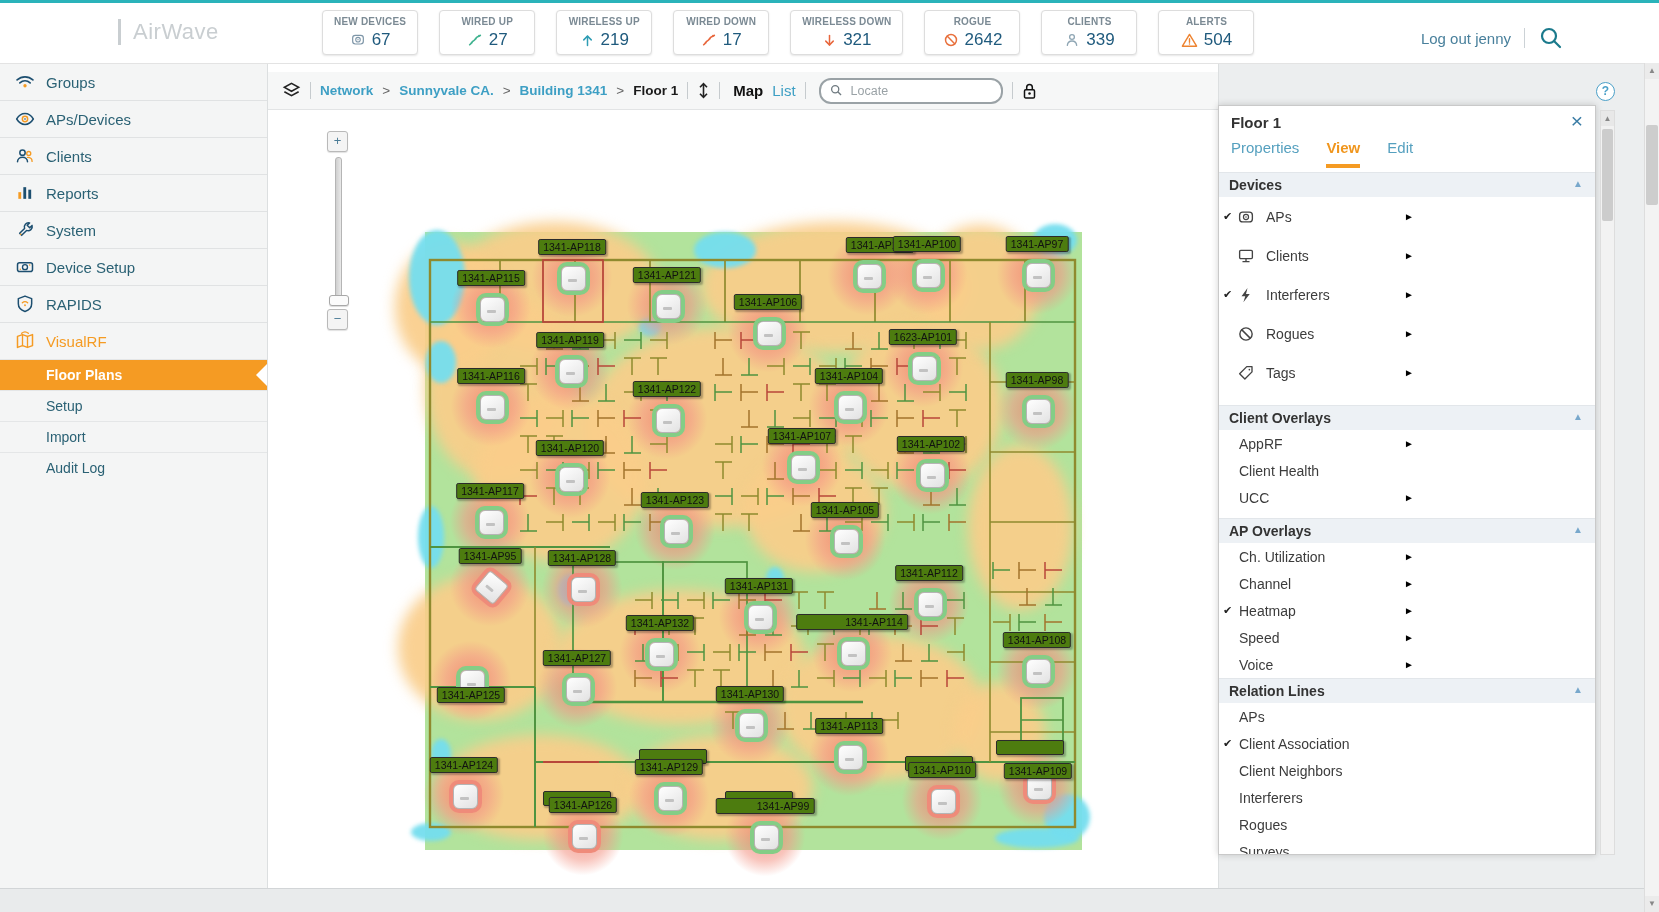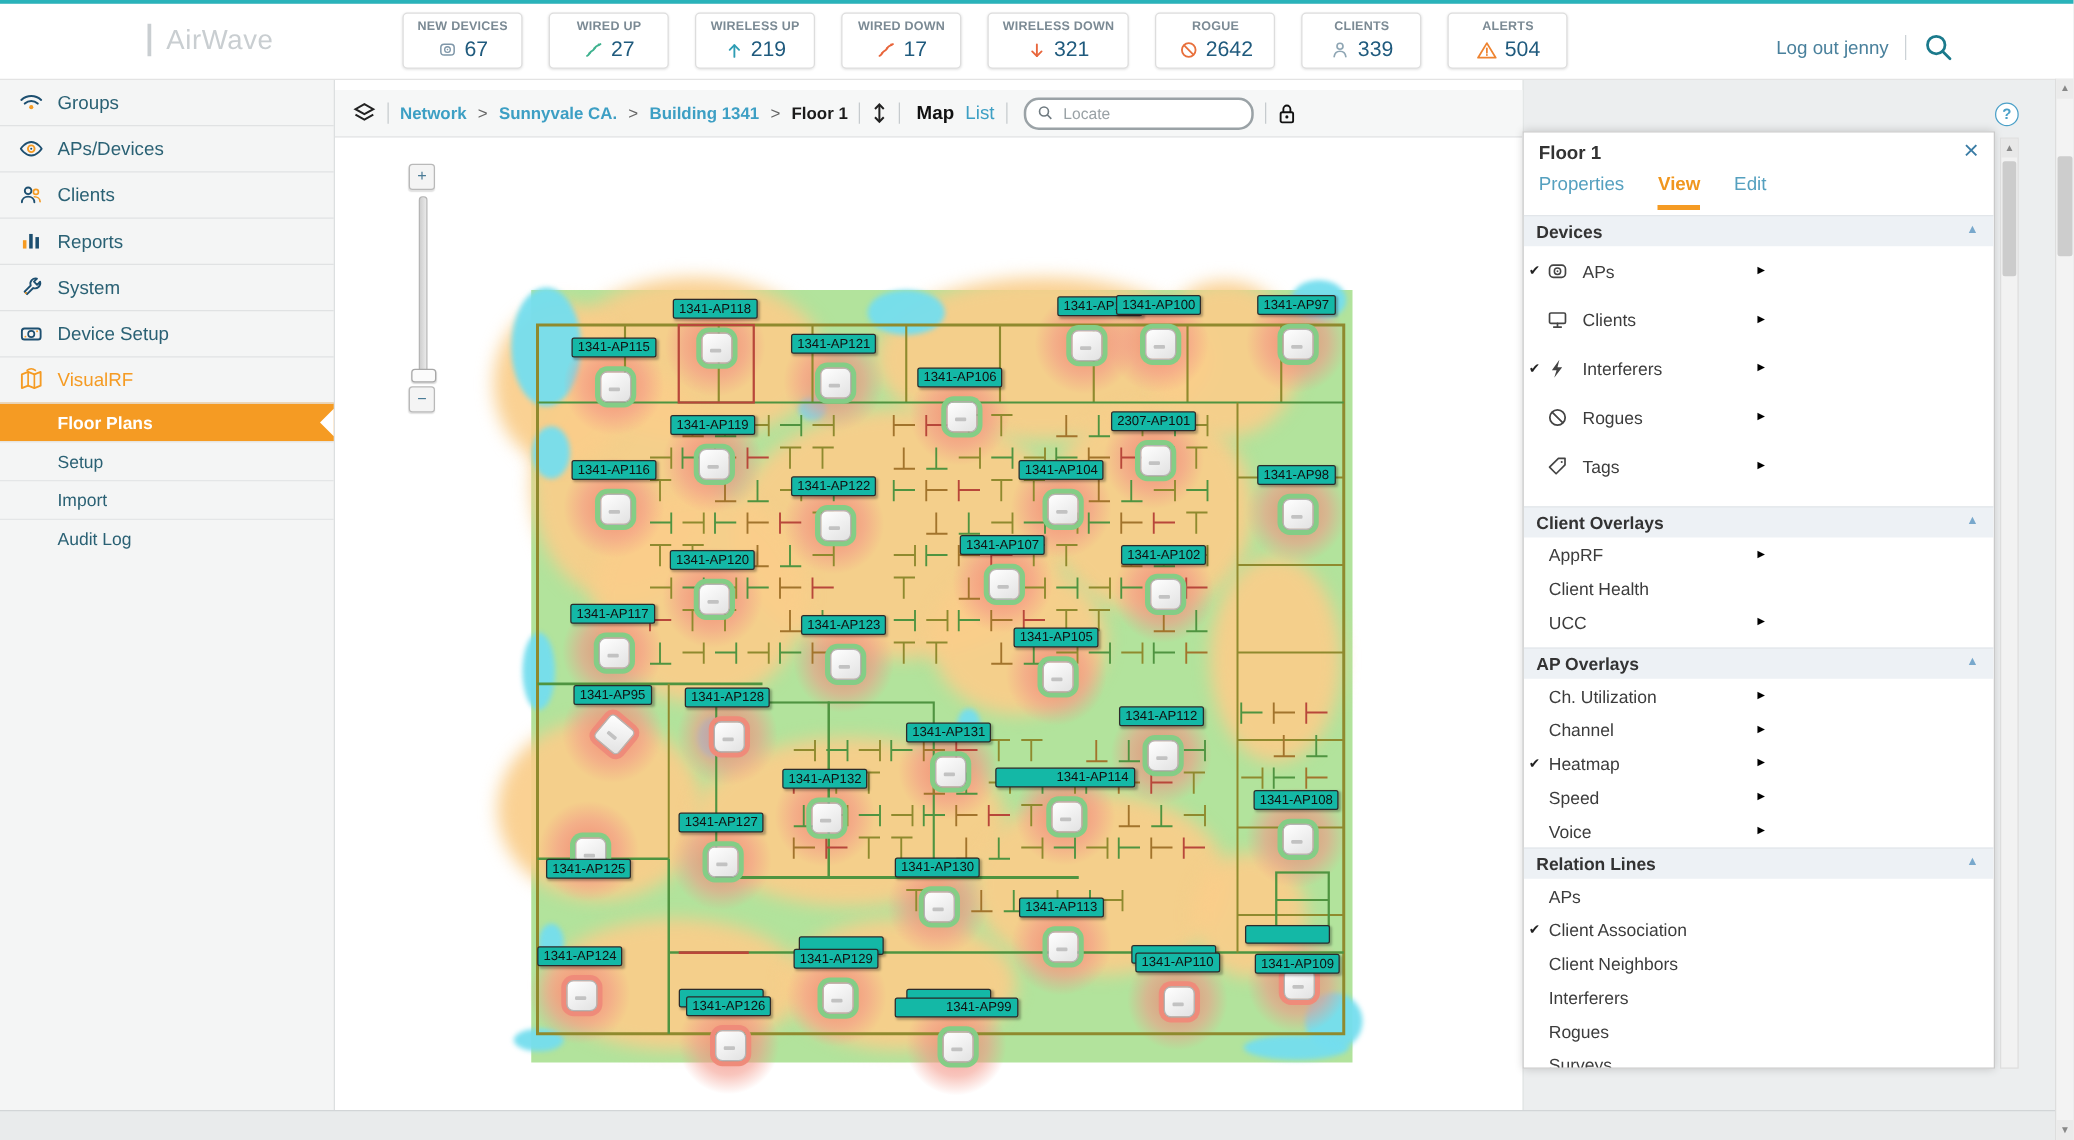--- a/index.html
+++ b/index.html
@@ -55,21 +55,21 @@
   .blob{position:absolute;border-radius:50%;}
   .blob.orange{background:rgba(250,205,138,.92);filter:blur(7px);}
   .blob.cyan{background:rgba(116,221,238,.95);filter:blur(2px);}
   .heat{position:absolute;width:84px;height:84px;margin:-42px 0 0 -42px;background:radial-gradient(circle, rgba(240,120,108,.75) 0%, rgba(243,150,135,.55) 42%, rgba(243,150,135,0) 68%);z-index:10;}
   .walls{position:absolute;left:0;top:0;z-index:12;}
   .apmark{position:absolute;width:23px;height:23px;margin:-11.5px 0 0 -11.5px;background:linear-gradient(145deg,#ffffff,#e2e2e2);border:1px solid #b5b5b5;border-radius:6px;z-index:20;cursor:pointer;}
   .apmark::after{content:"";position:absolute;left:6px;top:12px;width:9px;height:3px;background:#c2c2c2;border-radius:1px;}
   .apmark.up{box-shadow:0 0 0 4px #84cd86, 0 1px 2px rgba(0,0,0,.3);}
   .apmark.alert{box-shadow:0 0 0 4px #ef8b7a, 0 1px 2px rgba(0,0,0,.3);}
   .apmark.tilted{transform:rotate(40deg);border-radius:4px;}
-  .aplabel{position:absolute;transform:translateX(-50%);background:#14b8a6;border:1px solid #2b2b2b;border-radius:2px;padding:0px 4px;font-size:10.5px;color:#111;white-space:nowrap;z-index:30;box-shadow:1.5px 1.5px 2px rgba(0,0,0,.28);line-height:14px;}
+  .aplabel{position:absolute;transform:translateX(-50%);background:#4d7c0f;border:1px solid #2b2b2b;border-radius:2px;padding:0px 4px;font-size:10.5px;color:#111;white-space:nowrap;z-index:30;box-shadow:1.5px 1.5px 2px rgba(0,0,0,.28);line-height:14px;}
   .aplabel.ghost{z-index:28;color:#8a8a8a;min-width:58px;min-height:13px;}
 
   
   .panel{position:absolute;left:1218px;top:105px;width:378px;height:750px;background:#fff;border:1px solid #c9c9c9;box-shadow:0 0 7px rgba(0,0,0,.18);z-index:15;overflow:hidden;box-sizing:border-box;}
   .ptitle{position:absolute;left:12px;top:8px;font-size:15px;font-weight:bold;color:#333;}
   .pclose{position:absolute;right:12px;top:4px;font-size:21px;color:#3a7ca5;cursor:pointer;line-height:1;}
   .ptabs{position:absolute;left:12px;top:33px;display:flex;gap:27px;font-size:15px;}
   .ptab{color:#55a0bf;cursor:pointer;padding-bottom:8px;}
   .ptab.active{color:#f0961e;font-weight:bold;border-bottom:4px solid #f59b23;}
   .psections{position:absolute;left:0;top:66px;width:100%;}
@@ -265,20 +265,28 @@
     <span>System</span>
       </div>
       <div class="side-item">
         <span class="sicon"><svg viewBox="0 0 24 24" width="20" height="20" fill="none" stroke-linecap="round" stroke-linejoin="round">
             <rect x="3" y="7" width="18" height="10.5" rx="2.5" stroke="#1d4f70" stroke-width="1.8"></rect>
             <circle cx="12" cy="12.2" r="3" stroke="#1d4f70" stroke-width="1.6"></circle>
             <circle cx="17.6" cy="9.6" r="0.9" fill="#f59b23"></circle>
             <circle cx="6.4" cy="14.8" r="0.9" fill="#f59b23"></circle>
           </svg></span>
     <span>Device Setup</span>
+      </div>
+      <div class="side-item">
+        <span class="sicon"><svg viewBox="0 0 24 24" width="20" height="20" fill="none" stroke-linecap="round" stroke-linejoin="round">
+            <path d="M12 2.5l8 3v6.3c0 5-3.7 7.8-8 9.2-4.3-1.4-8-4.2-8-9.2V5.5z" stroke="#1d4f70" stroke-width="1.8"></path>
+            <path d="M8.8 10.5c2-1.7 4.4-1.7 6.4 0" stroke="#f59b23" stroke-width="1.6"></path>
+            <circle cx="12" cy="13.5" r="1.1" fill="#f59b23"></circle>
+          </svg></span>
+    <span>RAPIDS</span>
       </div>
       <div class="side-item orange">
         <span class="sicon"><svg viewBox="0 0 24 24" width="20" height="20" fill="none" stroke-linecap="round" stroke-linejoin="round">
             <path d="M3 6.5l6-2.2 6 2.2 6-2.2v13.2l-6 2.2-6-2.2-6 2.2z" stroke="#f59b23" stroke-width="1.8"></path>
             <path d="M9 4.3v13.2M15 6.5v13.2" stroke="#f59b23" stroke-width="1.6"></path>
             <path d="M8 2.8c2.3-2 5.7-2 8 0" stroke="#f59b23" stroke-width="1.5"></path>
           </svg></span>
     <span>VisualRF</span>
       </div>
       <div class="side-sub active">
@@ -640,21 +648,21 @@
         <div class="aplabel" style="left: 455px; top: 5px;">1341-AP103</div>
         <div class="apmark up" style="left: 502px; top: 42px;"></div>
         <div class="aplabel" style="left: 502px; top: 4px;">1341-AP100</div>
         <div class="apmark up" style="left: 612px; top: 42px;"></div>
         <div class="aplabel" style="left: 612px; top: 4px;">1341-AP97</div>
         <div class="apmark up" style="left: 343px; top: 100px;"></div>
         <div class="aplabel" style="left: 343px; top: 62px;">1341-AP106</div>
         <div class="apmark up" style="left: 145px; top: 138px;"></div>
         <div class="aplabel" style="left: 145px; top: 100px;">1341-AP119</div>
         <div class="apmark up" style="left: 498px; top: 135px;"></div>
-        <div class="aplabel" style="left: 498px; top: 97px;">2307-AP101</div>
+        <div class="aplabel" style="left: 498px; top: 97px;">1623-AP101</div>
         <div class="apmark up" style="left: 66px; top: 174px;"></div>
         <div class="aplabel" style="left: 66px; top: 136px;">1341-AP116</div>
         <div class="apmark up" style="left: 242px; top: 187px;"></div>
         <div class="aplabel" style="left: 242px; top: 149px;">1341-AP122</div>
         <div class="apmark up" style="left: 424px; top: 174px;"></div>
         <div class="aplabel" style="left: 424px; top: 136px;">1341-AP104</div>
         <div class="apmark up" style="left: 612px; top: 178px;"></div>
         <div class="aplabel" style="left: 612px; top: 140px;">1341-AP98</div>
         <div class="apmark up" style="left: 377px; top: 234px;"></div>
         <div class="aplabel" style="left: 377px; top: 196px;">1341-AP107</div>

